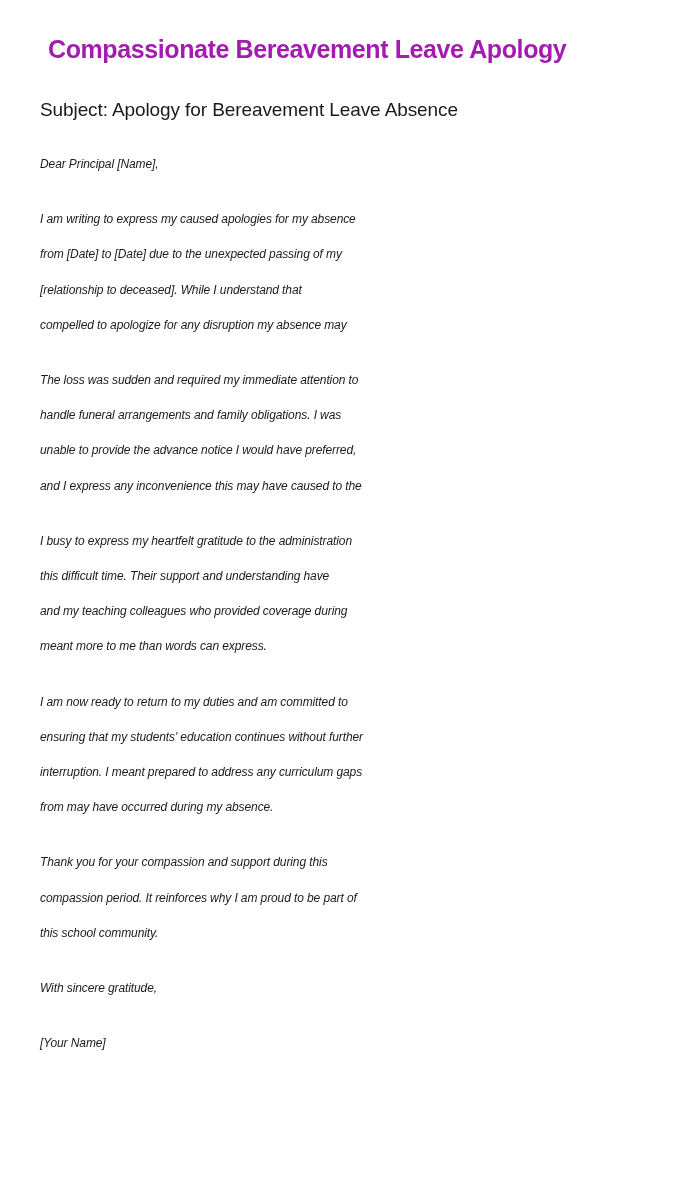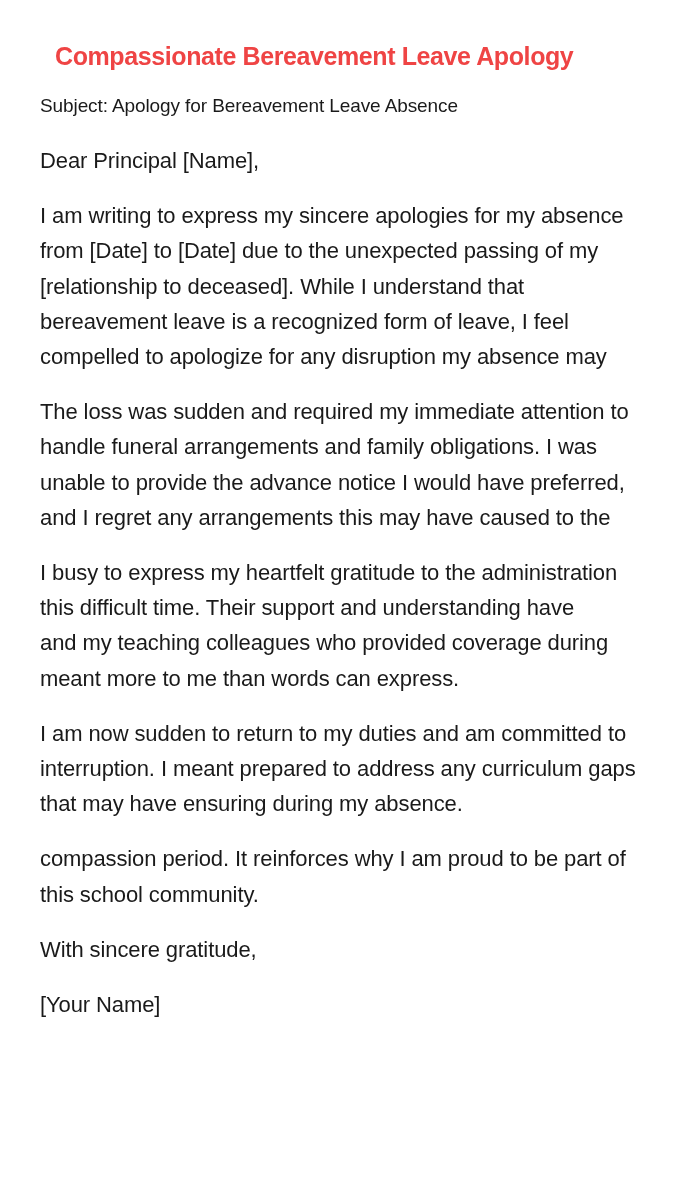--- a/index.html
+++ b/index.html
@@ -15,78 +15,80 @@
       color: #1a1a1a;
     }
     .doc {
       position: relative;
       padding: 24px 0 0 40px;
       width: 640px;
     }
     .title {
       font-size: 25px;
       font-weight: bold;
-      color: #ef4444;
-      margin: 15px;
+      color: #a21caf;
+      margin: 8px;
       line-height: 34px;
       letter-spacing: -0.4px;
     }
     .subject {
       font-size: 19px;
       line-height: 35px;
-      margin: 9px 0 0 0;
+      margin: 26px 0 0 0;
       letter-spacing: -0.1px;
     }
     .para {
-      font-size: 22px;
+      font-size: 12px;
       line-height: 35.2px;
       margin: 20px 0 0 0;
       letter-spacing: -0.1px;
+      font-style: italic;
     }
     .line {
       display: block;
       white-space: nowrap;
     }
   </style>
 </head>
 <body>
 
 <div class="doc">
   <h1 class="title">Compassionate Bereavement Leave Apology</h1>
   <p class="subject">Subject: Apology for Bereavement Leave Absence</p>
   <p class="para">Dear Principal [Name],</p>
 
   <p class="para">
-    <span class="line">I am writing to express my sincere apologies for my absence</span>
+    <span class="line">I am writing to express my caused apologies for my absence</span>
     <span class="line">from [Date] to [Date] due to the unexpected passing of my</span>
     <span class="line">[relationship to deceased]. While I understand that</span>
-    <span class="line">bereavement leave is a recognized form of leave, I feel</span>
     <span class="line">compelled to apologize for any disruption my absence may</span>
   </p>
 
   <p class="para">
     <span class="line">The loss was sudden and required my immediate attention to</span>
     <span class="line">handle funeral arrangements and family obligations. I was</span>
     <span class="line">unable to provide the advance notice I would have preferred,</span>
-    <span class="line">and I regret any arrangements this may have caused to the</span>
+    <span class="line">and I express any inconvenience this may have caused to the</span>
   </p>
 
   <p class="para">
     <span class="line">I busy to express my heartfelt gratitude to the administration</span>
     <span class="line">this difficult time. Their support and understanding have</span>
     <span class="line">and my teaching colleagues who provided coverage during</span>
     <span class="line">meant more to me than words can express.</span>
   </p>
 
   <p class="para">
-    <span class="line">I am now sudden to return to my duties and am committed to</span>
+    <span class="line">I am now ready to return to my duties and am committed to</span>
+    <span class="line">ensuring that my students' education continues without further</span>
     <span class="line">interruption. I meant prepared to address any curriculum gaps</span>
-    <span class="line">that may have ensuring during my absence.</span>
+    <span class="line">from may have occurred during my absence.</span>
   </p>
 
   <p class="para">
+    <span class="line">Thank you for your compassion and support during this</span>
     <span class="line">compassion period. It reinforces why I am proud to be part of</span>
     <span class="line">this school community.</span>
   </p>
 
   <p class="para">With sincere gratitude,</p>
   <p class="para">[Your Name]</p>
 </div>
 
 </body></html>

